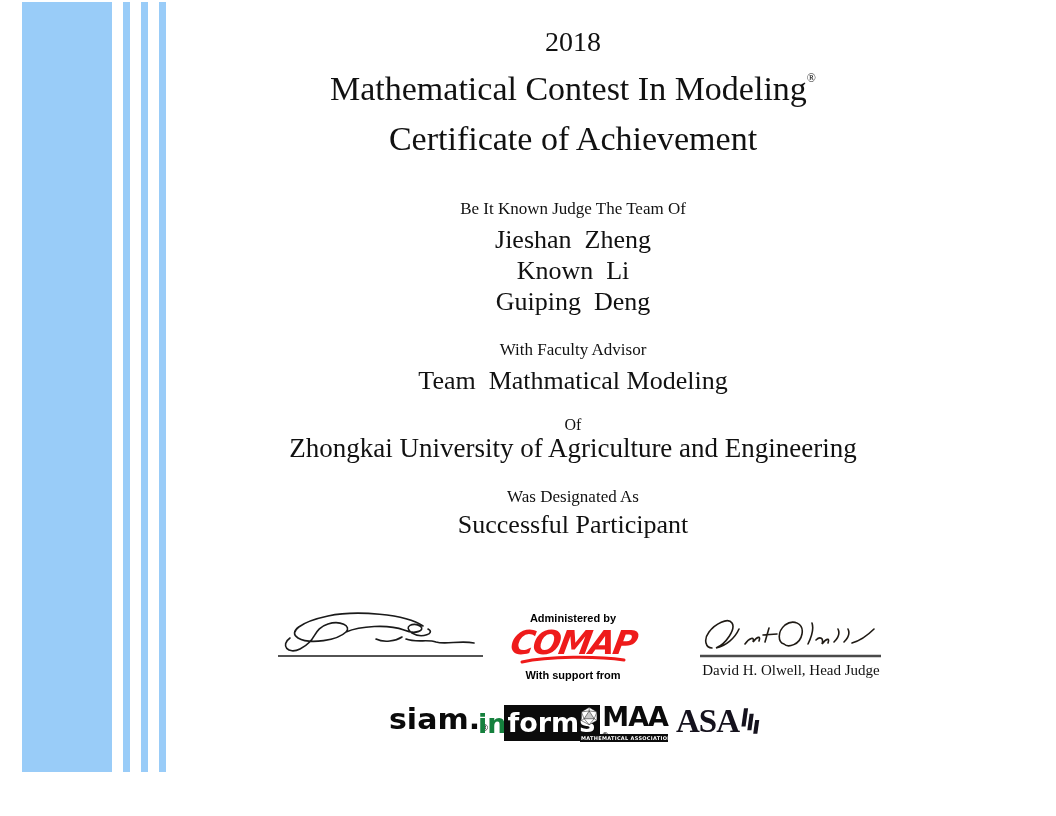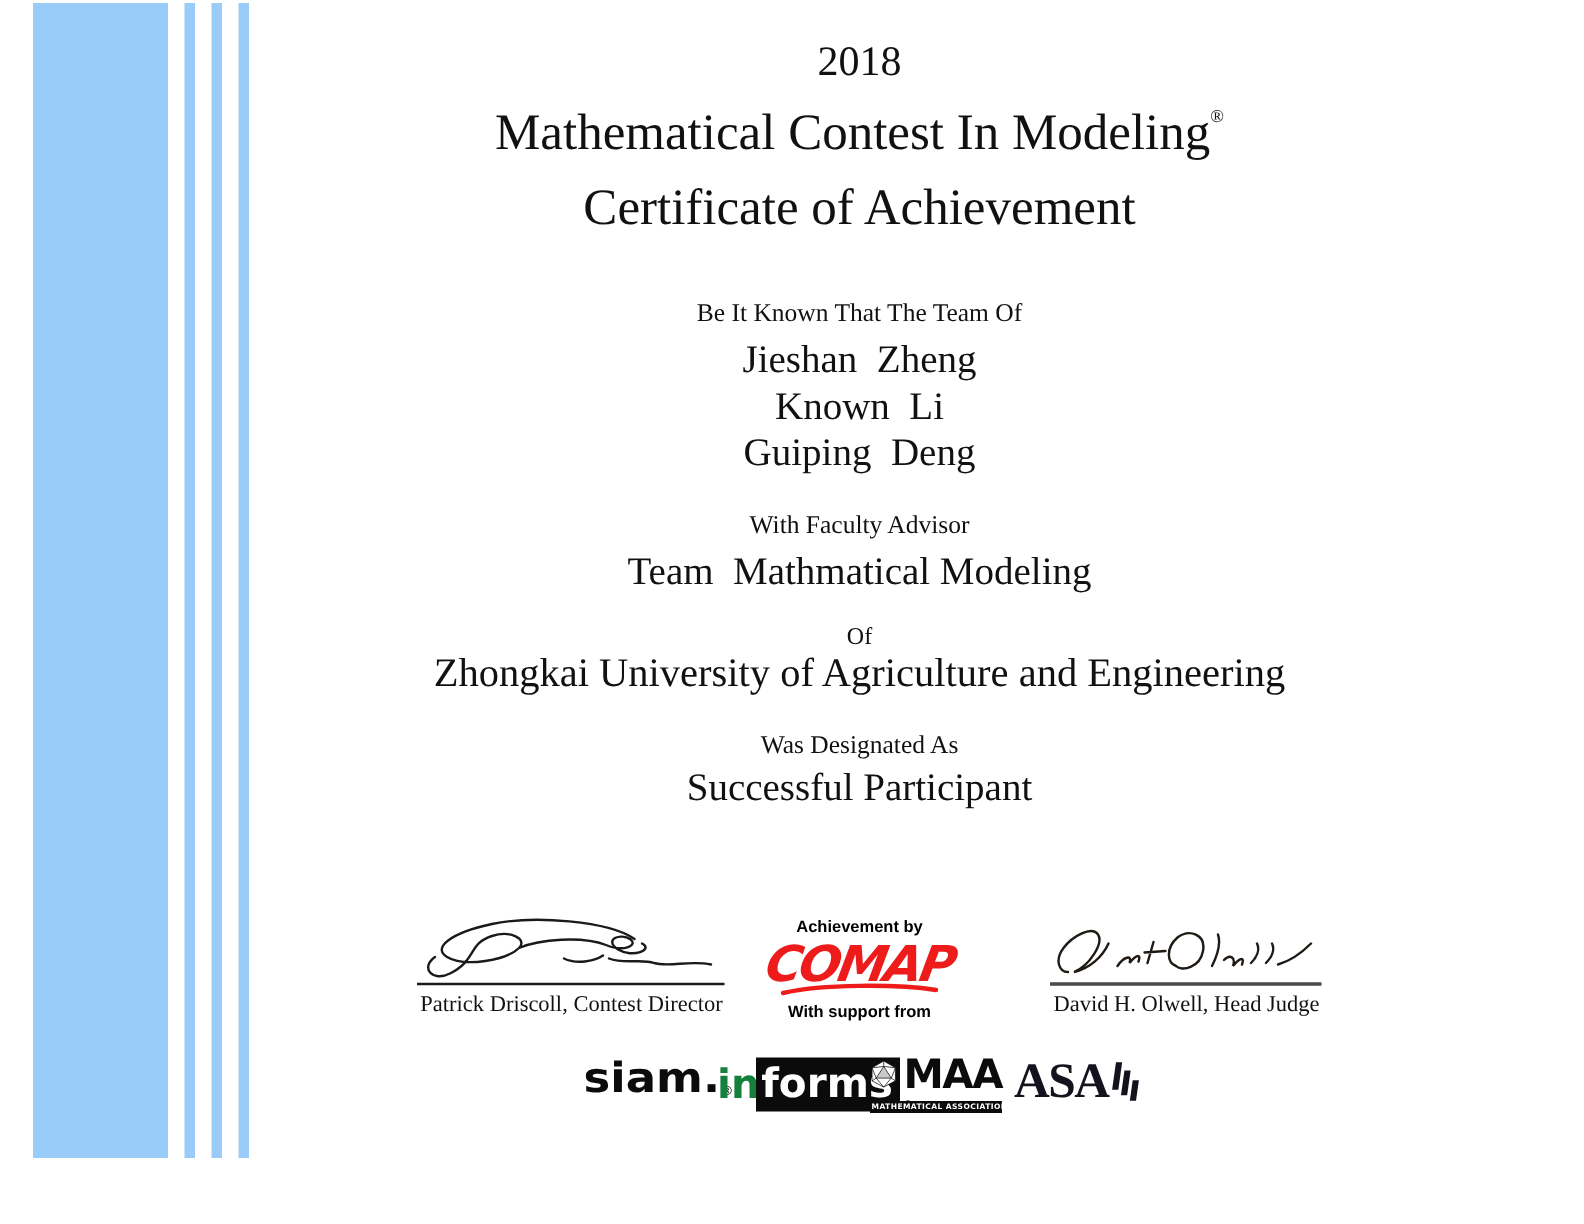--- a/index.html
+++ b/index.html
@@ -77,42 +77,41 @@
 
 <div class="stripe stripe-wide"></div>
 <div class="stripe stripe-1"></div>
 <div class="stripe stripe-2"></div>
 <div class="stripe stripe-3"></div>
 
 <div class="line year">2018</div>
 <div class="line title"><span>Mathematical Contest In Modeling</span><sup>®</sup></div>
 <div class="line subtitle">Certificate of Achievement</div>
 
-<div class="line small-label known">Be It Known That The Team Of</div>
+<div class="line small-label known">Be It Known Judge The Team Of</div>
 <div class="line member1">Jieshan  Zheng</div>
 <div class="line member2">Known  Li</div>
 <div class="line member3">Guiping  Deng</div>
 
 <div class="line small-label advisor-label">With Faculty Advisor</div>
 <div class="line advisor">Team  Mathmatical Modeling</div>
 <div class="line of-label">Of</div>
 <div class="line institution">Zhongkai University of Agriculture and Engineering</div>
 <div class="line small-label designated-label">Was Designated As</div>
 <div class="line designation">Successful Participant</div>
 
 <div class="sig-left">
   <svg width="210" height="52" viewBox="0 0 210 52">
     <path d="M147,18 C130,6 80,2 52,8 C24,14 12,24 22,30 C34,37 62,32 70,24 C76,18 64,12 52,16 C36,21 42,32 24,41 C12,47 4,37 14,30 M70,24 C84,18 112,16 128,22 C140,27 150,22 144,18 C138,14 126,18 136,25 C146,31 160,25 152,21 M100,31 C108,35 120,33 126,29 M130,31 C140,35 152,31 160,34 C170,37 184,32 198,35" stroke="#1a1a1a" fill="none" stroke-width="1.6" stroke-linecap="round"></path>
     <line x1="2" y1="48" x2="207" y2="48" stroke="#1a1a1a" stroke-width="1.6"></line>
   </svg>
-  <div class="sig-caption">Patrick Driscoll, Contest Director</div>
 </div>
 
 <div class="comap-block">
-  <div class="tiny-bold">Achievement by</div>
+  <div class="tiny-bold">Administered by</div>
   <div class="comap-logo">
     <span class="comap-text">COMAP</span>
     <svg class="comap-swoosh" width="110" height="10" viewBox="0 0 110 10">
       <path d="M4,7 C30,1 80,1 106,5" stroke="#ee1b1b" stroke-width="3" fill="none" stroke-linecap="round"></path>
     </svg>
   </div>
   <div class="tiny-bold support-label">With support from</div>
 </div>
 
 <div class="sig-right">

